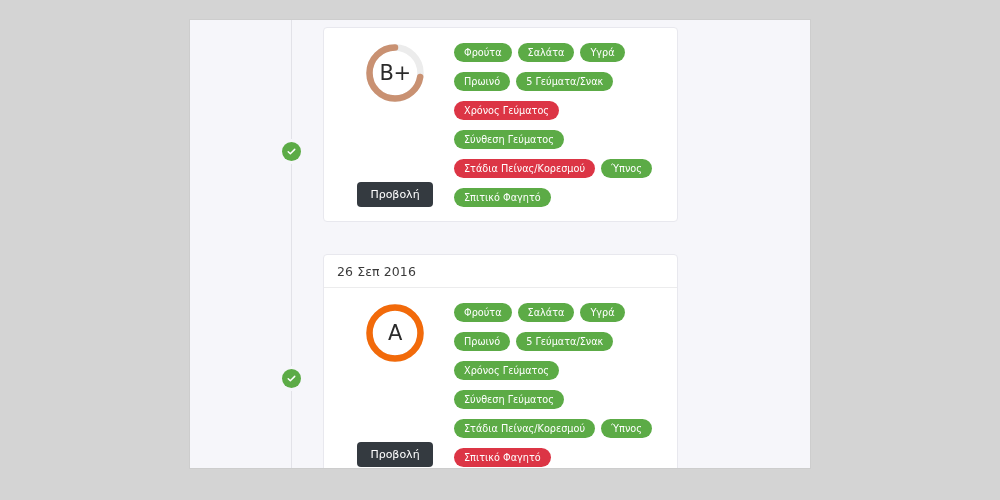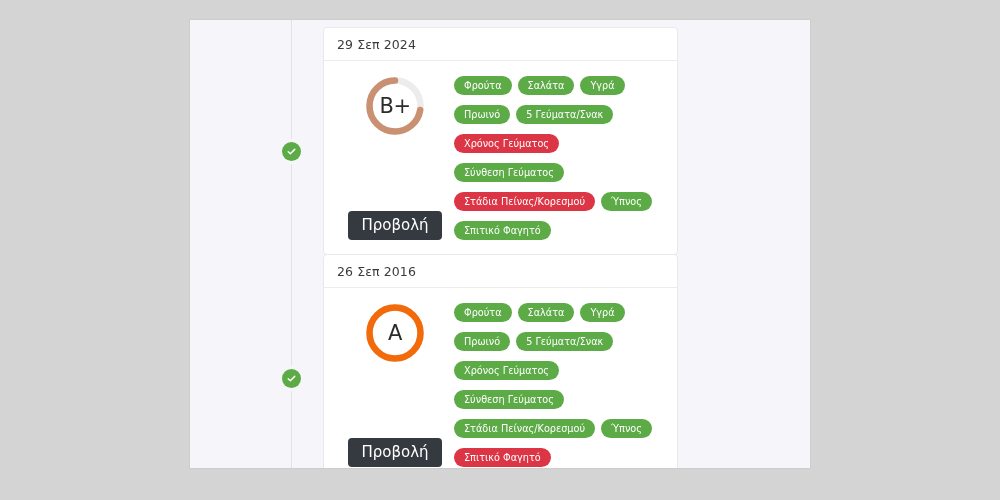--- a/index.html
+++ b/index.html
@@ -127,21 +127,21 @@
     justify-content: center;
     font-size: 21px;
     color: #2b2b2b;
     letter-spacing: -0.5px;
   }
 
   .view-button {
     margin-top: auto;
     background: #343a40;
     color: #ffffff;
-    font-size: 15px;
+    font-size: 11px;
     border: none;
     border-radius: 4px;
     padding: 7px 13px;
     font-family: inherit;
     cursor: pointer;
     line-height: 1;
     align-self: center;
   }
 
   
@@ -191,23 +191,20 @@
     <span>
       <svg width="11" height="11" viewBox="0 0 16 16">
         <path d="M3.2 8.3 L6.3 11.3 L12.7 4.9" fill="none" stroke="#ffffff" stroke-width="2.1" stroke-linecap="round" stroke-linejoin="round"></path>
       </svg>
     </span>
   </div>
 
   <div id="cards">
 
     <div class="entry-card" style="top:7px;">
-      <div class="card-header">
-        <span class="card-date">29 Σεπ 2024</span>
-      </div>
       <div class="card-body">
 
         <div class="score-col">
           <div class="gauge">
             <svg width="62" height="62" viewBox="0 0 62 62">
 
               <circle cx="31" cy="31" r="25.5" fill="none" stroke="#ececec" stroke-width="6.5"></circle>
 
               <circle cx="31" cy="31" r="25.5" fill="none" stroke="#c99172" stroke-width="6.5" stroke-linecap="round" stroke-dasharray="115.3 44.9" transform="rotate(-90 31 31) scale(1,-1) translate(0,-62)"></circle>
             </svg>

